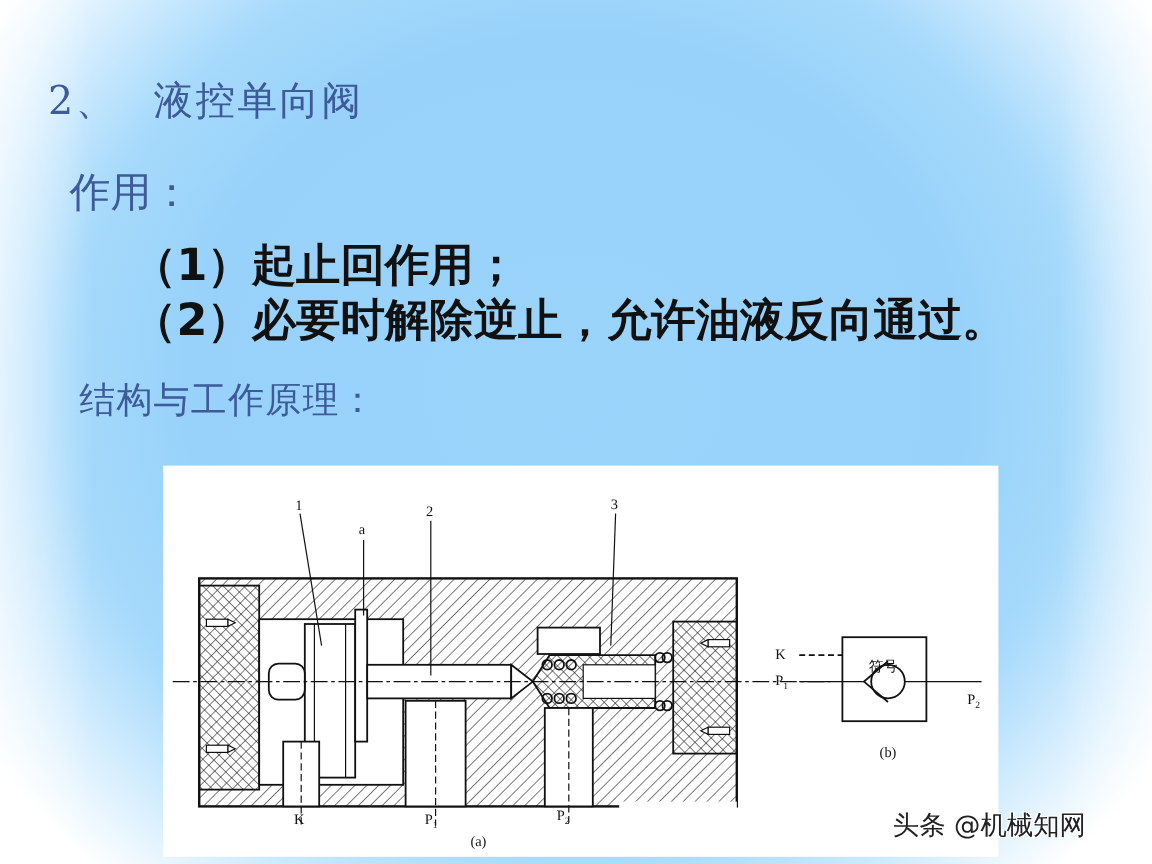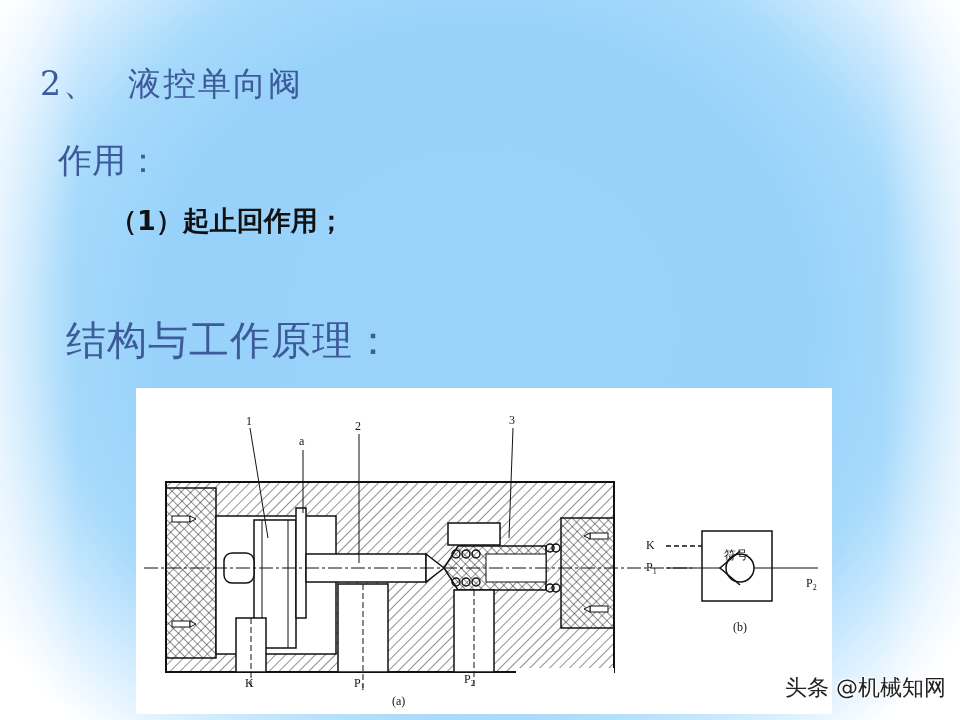--- a/index.html
+++ b/index.html
@@ -18,57 +18,58 @@
       position: absolute; left: 40px; top: 62px;
       font-size: 33px; color: #3d5a9a; letter-spacing: 2px; text-align: center;
     }
     .title .num { margin-right: 30px; }
     .h-purpose {
       position: absolute; left: 58px; top: 138px;
       font-size: 34px; color: #3d5a9a; text-align: center;
     }
     .list {
       position: absolute; left: 110px; top: 198px;
-      font-size: 27px; color: #111; line-height: 46px;
+      font-size: 37px; color: #111; line-height: 46px;
       font-family: "DejaVu Sans", "Liberation Sans", sans-serif; font-weight: bold;
     }
     .list div { white-space: nowrap; }
     .h-struct {
       position: absolute; left: 66px; top: 313px;
-      font-size: 40px; color: #3d5a9a; letter-spacing: 1px;
+      font-size: 30px; color: #3d5a9a; letter-spacing: 1px;
     }
     .figure {
       position: absolute; left: 136px; top: 388px;
       width: 696px; height: 326px; background: #fff;
     }
     .figure svg { position: absolute; left: 0; top: 0; }
     .fig-label {
       position: absolute; font-family: "Liberation Serif", "DejaVu Serif", serif;
       font-size: 12px; color: #111;
     }
     .watermark {
-      position: absolute; left: 785px; top: 673px;
+      position: absolute; left: 744px; top: 673px;
       font-size: 22px; color: #222;
       font-family: "DejaVu Sans", "Liberation Sans", sans-serif;
       text-shadow: 1px 1px 0 #fff, -1px -1px 0 #fff, 1px -1px 0 #fff, -1px 1px 0 #fff;
     }
   </style>
 </head>
 <body>
 
 <div class="edge-glow"></div>
 
 <div class="title">
   <span class="num">2、</span><span>液控单向阀</span>
 </div>
 
 <div class="h-purpose">作用：</div>
 
 <div class="list">
   <div>（1）起止回作用；</div>
+  <div>（2）必要时解除逆止，允许油液反向通过。</div>
 </div>
 
 <div class="h-struct">结构与工作原理：</div>
 
 <div class="figure">
   <svg width="696" height="326" viewBox="0 0 696 326">
     <defs>
       <pattern id="hatch" width="7" height="7" patternUnits="userSpaceOnUse" patternTransform="rotate(45)">
         <line x1="0" y1="0" x2="0" y2="7" stroke="#222" stroke-width="1"></line>
       </pattern>

